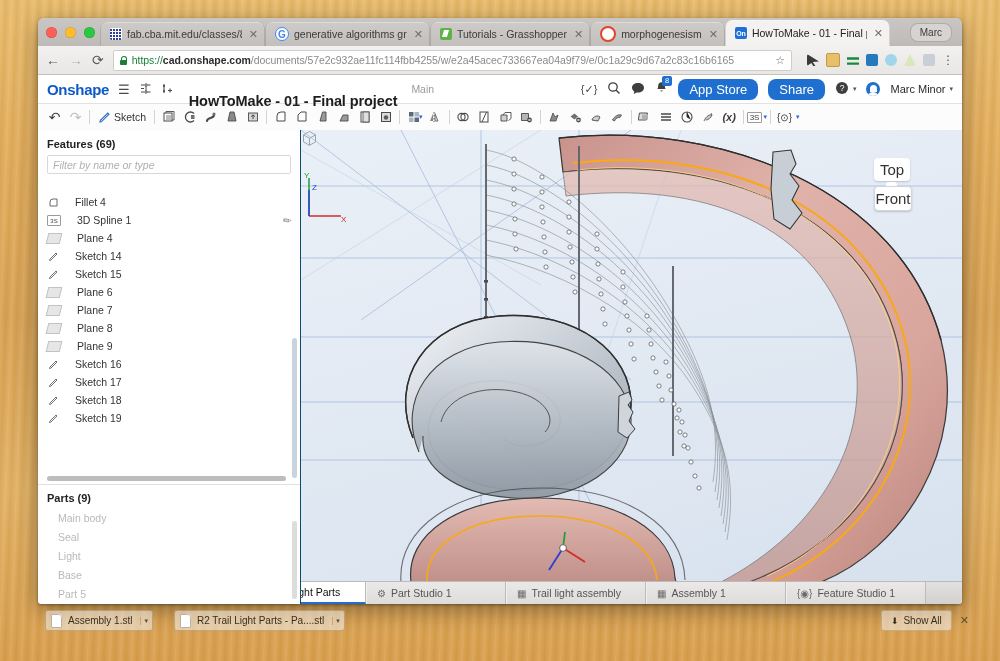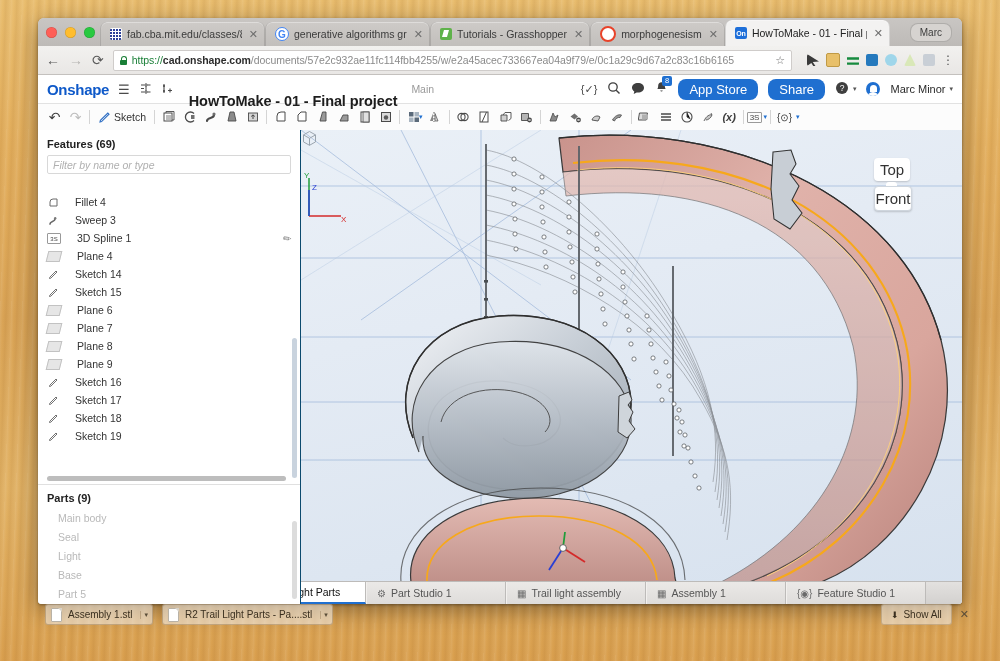--- a/index.html
+++ b/index.html
@@ -154,21 +154,21 @@
      background:linear-gradient(180deg,#e3e1df,#d3d1cf);
      border-top:1px solid #bdbbb9;display:flex;align-items:stretch;}
   .etb{width:24px;display:flex;align-items:center;justify-content:center;color:#4a4a4a;font-size:12px;}
   .etab{display:flex;align-items:center;gap:5px;padding:0 10px;font-size:10.5px;color:#555;
      background:linear-gradient(180deg,#ebe9e7,#dedcda);
      border-right:1px solid #bdbbb9;border-left:1px solid #f2f0ee;min-width:118px;}
   .etab.active{background:#fff;color:#111;border-bottom:2px solid #1f6fd0;}
   .etabicon{font-size:10px;color:#6a6a6a;}
   
   #shelf{position:absolute;left:38px;top:604px;width:924px;height:27px;
-     background:transparent;display:flex;align-items:flex-start;padding:0 7px;gap:9px;}
+     background:transparent;display:flex;align-items:flex-end;padding:0 7px;gap:21px;}
   .dlitem{height:19px;display:flex;align-items:center;gap:6px;padding:0 4px 0 5px;
      background:rgba(244,241,236,.55);border:1px solid rgba(120,90,50,.35);
      border-radius:3px;font-size:10px;color:#3a2f1f;}
   .dlico{width:9px;height:12px;background:#fff;border:1px solid #b9b2a6;border-radius:1px;
      position:relative;flex:0 0 9px;}
   .dlico:after{content:"";position:absolute;right:-1px;top:-1px;border-width:0 4px 4px 0;
      border-style:solid;border-color:transparent #d8d2c7 transparent transparent;}
   .dlcar{font-size:7px;color:#5a4d38;padding-left:3px;border-left:1px solid rgba(120,90,50,.3);margin-left:2px;}
   #shelfright{margin-left:auto;display:flex;align-items:center;gap:8px;}
   #showall{height:19px;display:flex;align-items:center;gap:5px;padding:0 9px;
@@ -484,29 +484,20 @@
 
           <div class="frow">
             <span class="fic">
                 <svg width="11" height="11" viewBox="0 0 11 11">
                   <path d="M2 9V5a3 3 0 0 1 3-3h4v7z" fill="none" stroke="#6a6a6a" stroke-width="1"></path>
                 </svg>
               </span>
             <span>Fillet 4</span>
           </div>
 
-          <div class="frow">
-            <span class="fic">
-                <svg width="11" height="11" viewBox="0 0 11 11">
-                  <path d="M2 9c0-3 5-2 5-5" fill="none" stroke="#6a6a6a" stroke-width="1.7" stroke-linecap="round"></path>
-                  <circle cx="7.2" cy="3.3" r="1.2" fill="#7a7a7a"></circle>
-                </svg>
-              </span>
-            <span>Sweep 3</span>
-          </div>
 
           <div class="frow">
             <span class="fic spline">3S</span>
             <span>3D Spline 1</span>
             <span class="edit">✎</span>
           </div>
 
           <div class="frow">
             <span class="fic plane"></span>
             <span>Plane 4</span>

